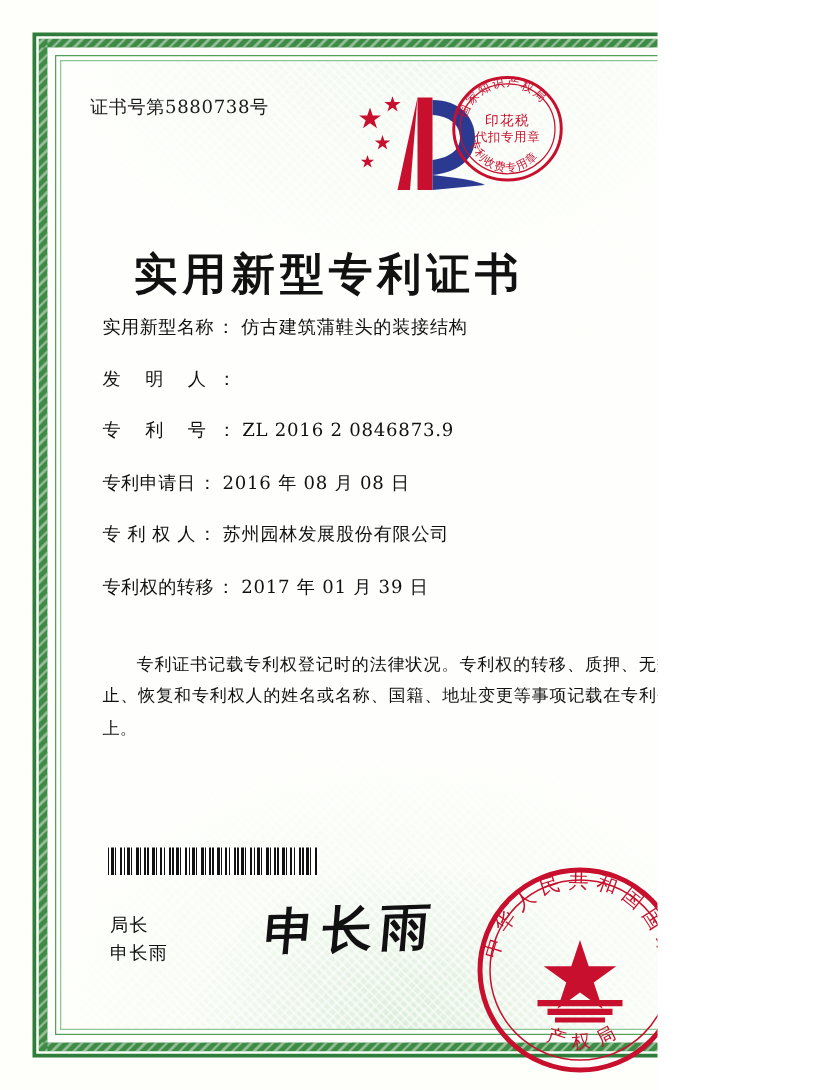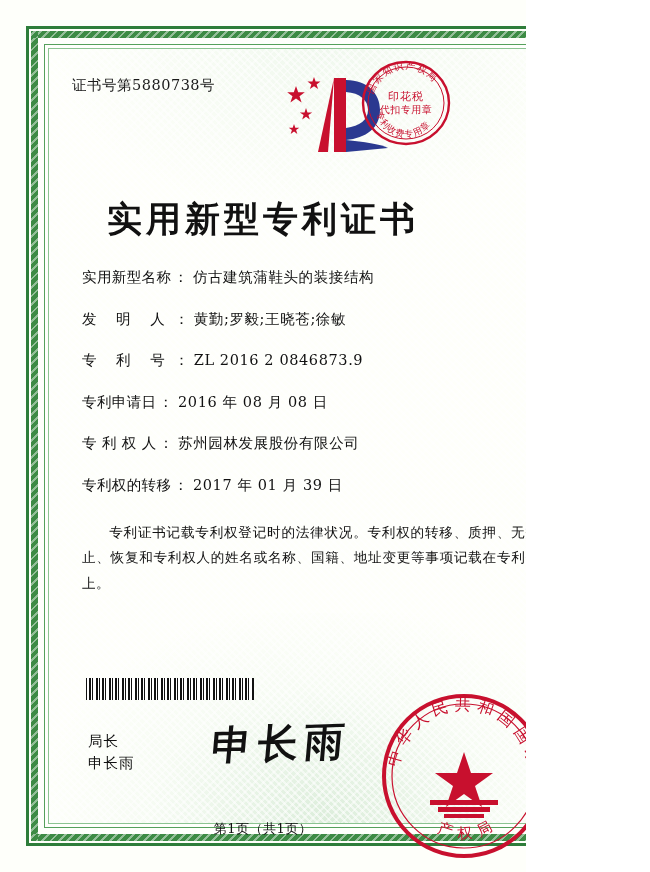--- a/index.html
+++ b/index.html
@@ -146,21 +146,20 @@
     top: 252px;
     width: 480px;
   }
   .field-row {
     display: flex;
     align-items: baseline;
     margin-bottom: 22.5px;
     font-size: 14.5px;
     color: #111;
     font-family: "DejaVu Serif", "Liberation Serif", serif;
-    margin-top: 16px;
   }
   .field-label {
     white-space: nowrap;
     letter-spacing: 0.4px;
   }
   .field-label.spaced {
     letter-spacing: 7.5px;
   }
   .field-sep { padding: 0 2px; }
   .field-value {
@@ -310,21 +309,20 @@
 
   <div class="fields">
     <div class="field-row">
       <span class="field-label">实用新型名称</span>
       <span class="field-sep">：</span>
       <span class="field-value">仿古建筑蒲鞋头的装接结构</span>
     </div>
     <div class="field-row">
       <span class="field-label spaced">发 明 人</span>
       <span class="field-sep">：</span>
-      <span class="field-value">黄勤;罗毅;王晓苍;徐敏</span>
     </div>
     <div class="field-row">
       <span class="field-label spaced">专 利 号</span>
       <span class="field-sep">：</span>
       <span class="field-value">ZL 2016 2 0846873.9</span>
     </div>
     <div class="field-row">
       <span class="field-label">专利申请日</span>
       <span class="field-sep">：</span>
       <span class="field-value">2016 年 08 月 08 日</span>
@@ -371,15 +369,14 @@
       <g transform="translate(86,92)">
         <polygon points="0,-30 7,-9 29,-9 11,4 18,25 0,12 -18,25 -11,4 -29,-9 -7,-9" fill="#c8102e"></polygon>
         <rect x="-34" y="18" width="68" height="5" fill="#c8102e"></rect>
         <rect x="-26" y="25" width="52" height="5" fill="#c8102e"></rect>
         <rect x="-20" y="32" width="40" height="4" fill="#c8102e"></rect>
       </g>
     </svg>
   </div>
 
 
-  <div class="footer">第1页（共1页）</div>
 
 </div>
 
 </body></html>

